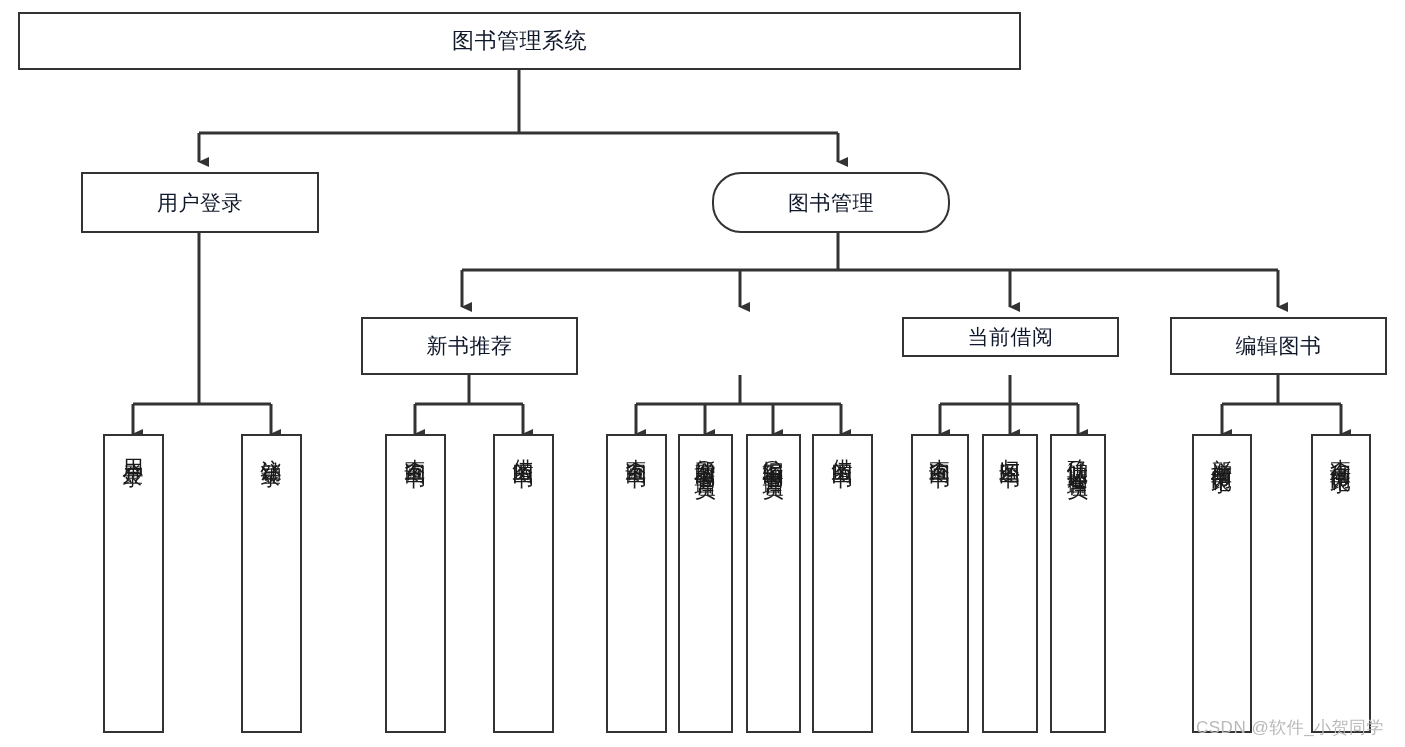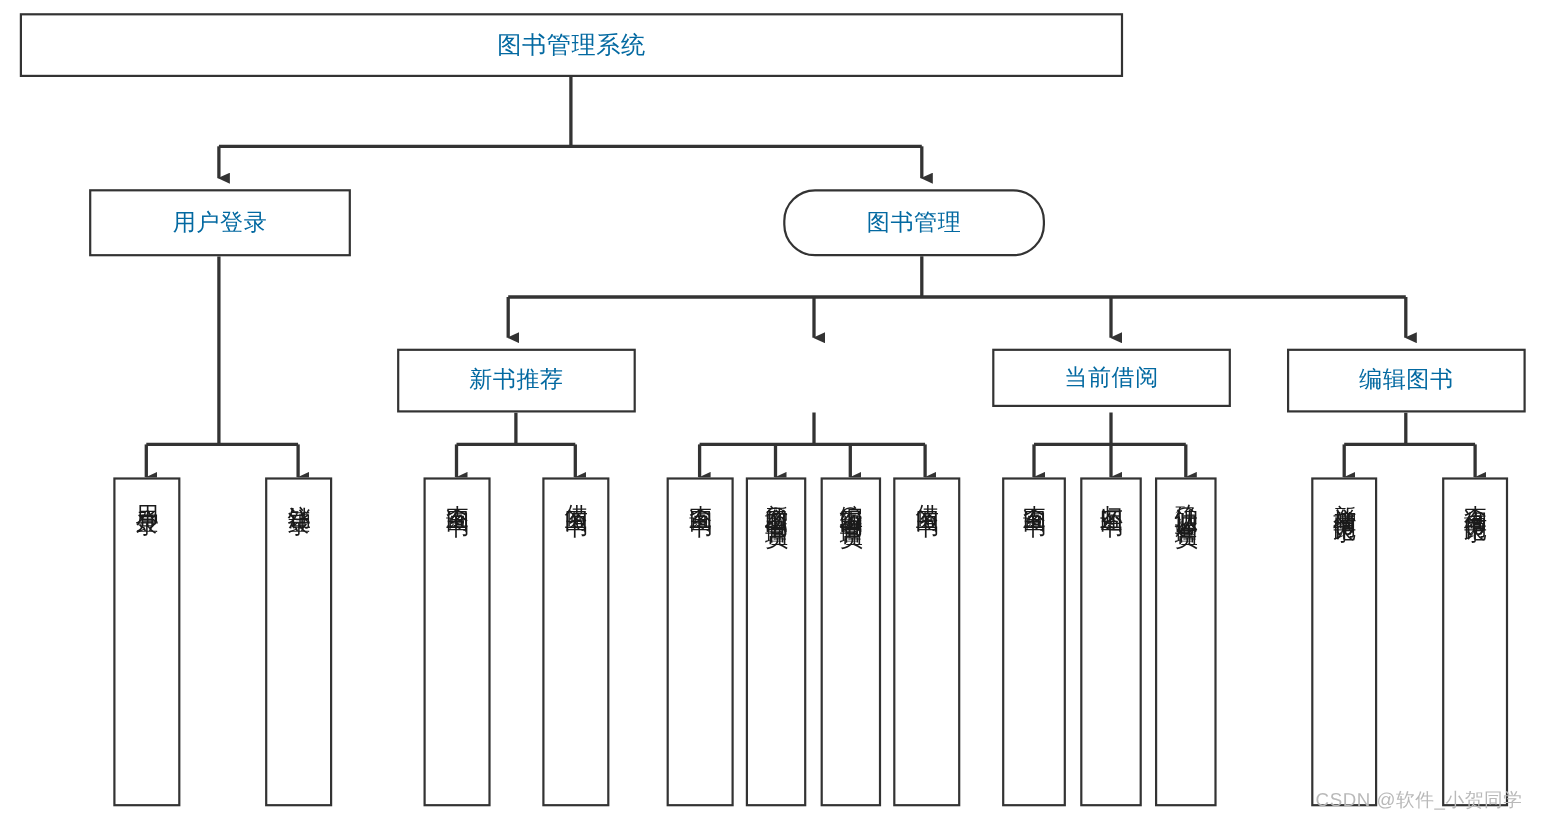--- a/index.html
+++ b/index.html
@@ -30,21 +30,21 @@
     box-sizing: border-box;
     border: 2px solid #333333;
     background: #ffffff;
     display: flex;
     align-items: center;
     justify-content: center;
     overflow: hidden;
   }
   .node-label-h {
     font-size: 21px;
-    color: #0369a1;
+    color: #0f172a;
     line-height: 1.2;
     white-space: nowrap;
     letter-spacing: 0.5px;
   }
   .node-box.root .node-label-h { font-size: 22px; }
   .node-box.leaf {
     align-items: flex-start;
     justify-content: center;
     padding-top: 6px;
   }
@@ -128,21 +128,21 @@
   <div class="node-box" style="left:81px; top:172px; width:238px; height:61px;">
     <span class="node-label-h">用户登录</span>
   </div>
   <div class="node-box" style="left:712px; top:172px; width:238px; height:61px;border-radius:29px;">
     <span class="node-label-h">图书管理</span>
   </div>
 
   <div class="node-box" style="left:361px; top:317px; width:217px; height:58px;">
     <span class="node-label-h">新书推荐</span>
   </div>
-  <div class="node-box" style="left:902px; top:317px; width:217px; height:53px;">
+  <div class="node-box" style="left:902px; top:317px; width:217px; height:40px;">
     <span class="node-label-h">当前借阅</span>
   </div>
   <div class="node-box" style="left:1170px; top:317px; width:217px; height:58px;">
     <span class="node-label-h">编辑图书</span>
   </div>
 
   <div class="node-box leaf" style="left:103px; top:434px; width:61px; height:299px;">
     <span class="node-label-v">用户登录</span>
   </div>
   <div class="node-box leaf" style="left:241px; top:434px; width:61px; height:299px;">

